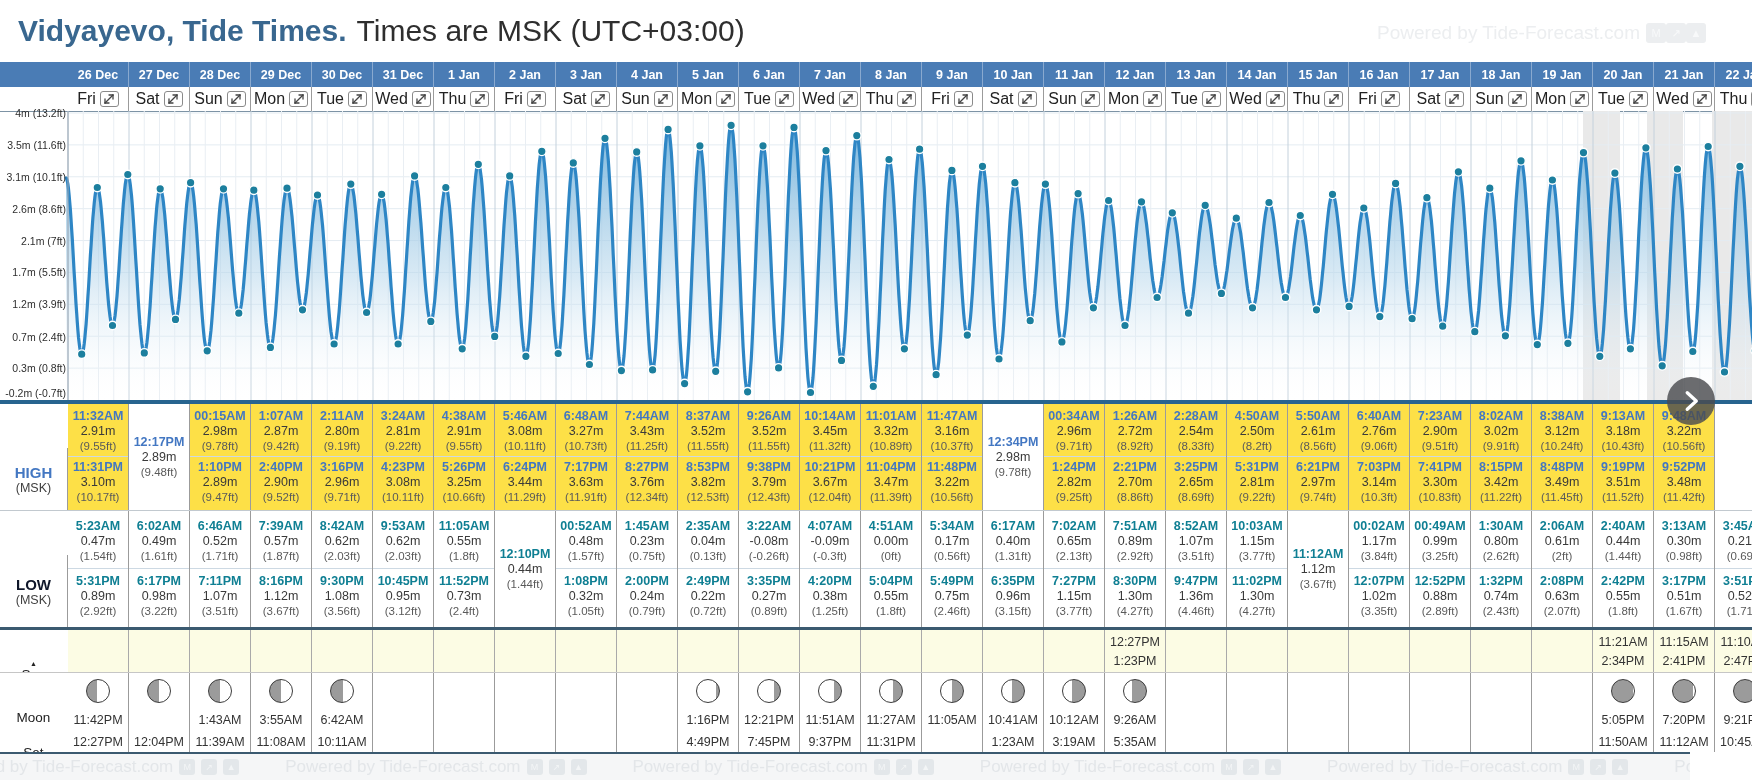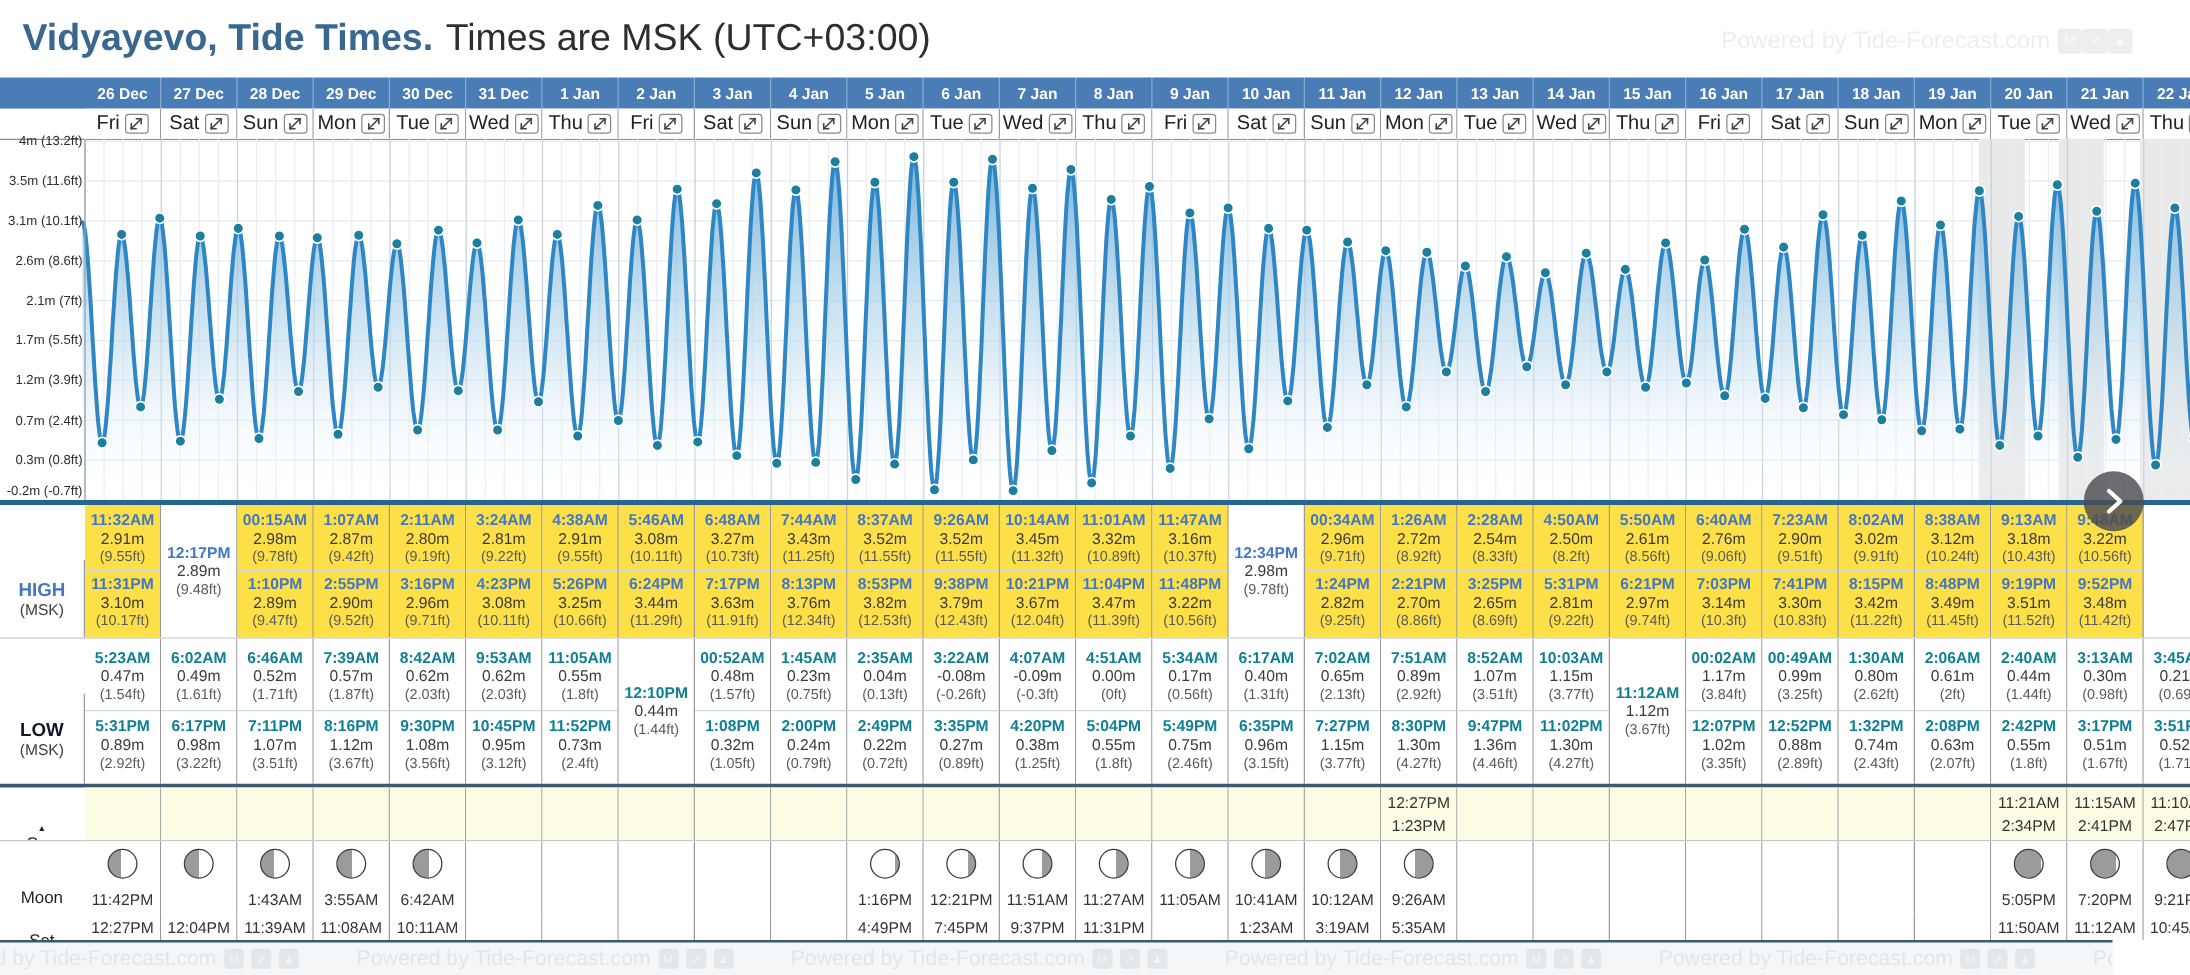--- a/index.html
+++ b/index.html
@@ -745,21 +745,21 @@
           <div class="e-ft">(9.47ft)</div>
         </div>
       </div>
       <div class="cell">
         <div class="entry hi">
           <div class="e-time">1:07AM</div>
           <div class="e-m">2.87m</div>
           <div class="e-ft">(9.42ft)</div>
         </div>
         <div class="entry hi">
-          <div class="e-time">2:55PM</div>
+          <div class="e-time">2:40PM</div>
           <div class="e-m">2.90m</div>
           <div class="e-ft">(9.52ft)</div>
         </div>
       </div>
       <div class="cell">
         <div class="entry hi">
           <div class="e-time">2:11AM</div>
           <div class="e-m">2.80m</div>
           <div class="e-ft">(9.19ft)</div>
         </div>
@@ -817,21 +817,21 @@
           <div class="e-ft">(11.91ft)</div>
         </div>
       </div>
       <div class="cell">
         <div class="entry hi">
           <div class="e-time">7:44AM</div>
           <div class="e-m">3.43m</div>
           <div class="e-ft">(11.25ft)</div>
         </div>
         <div class="entry hi">
-          <div class="e-time">8:13PM</div>
+          <div class="e-time">8:27PM</div>
           <div class="e-m">3.76m</div>
           <div class="e-ft">(12.34ft)</div>
         </div>
       </div>
       <div class="cell">
         <div class="entry hi">
           <div class="e-time">8:37AM</div>
           <div class="e-m">3.52m</div>
           <div class="e-ft">(11.55ft)</div>
         </div>

